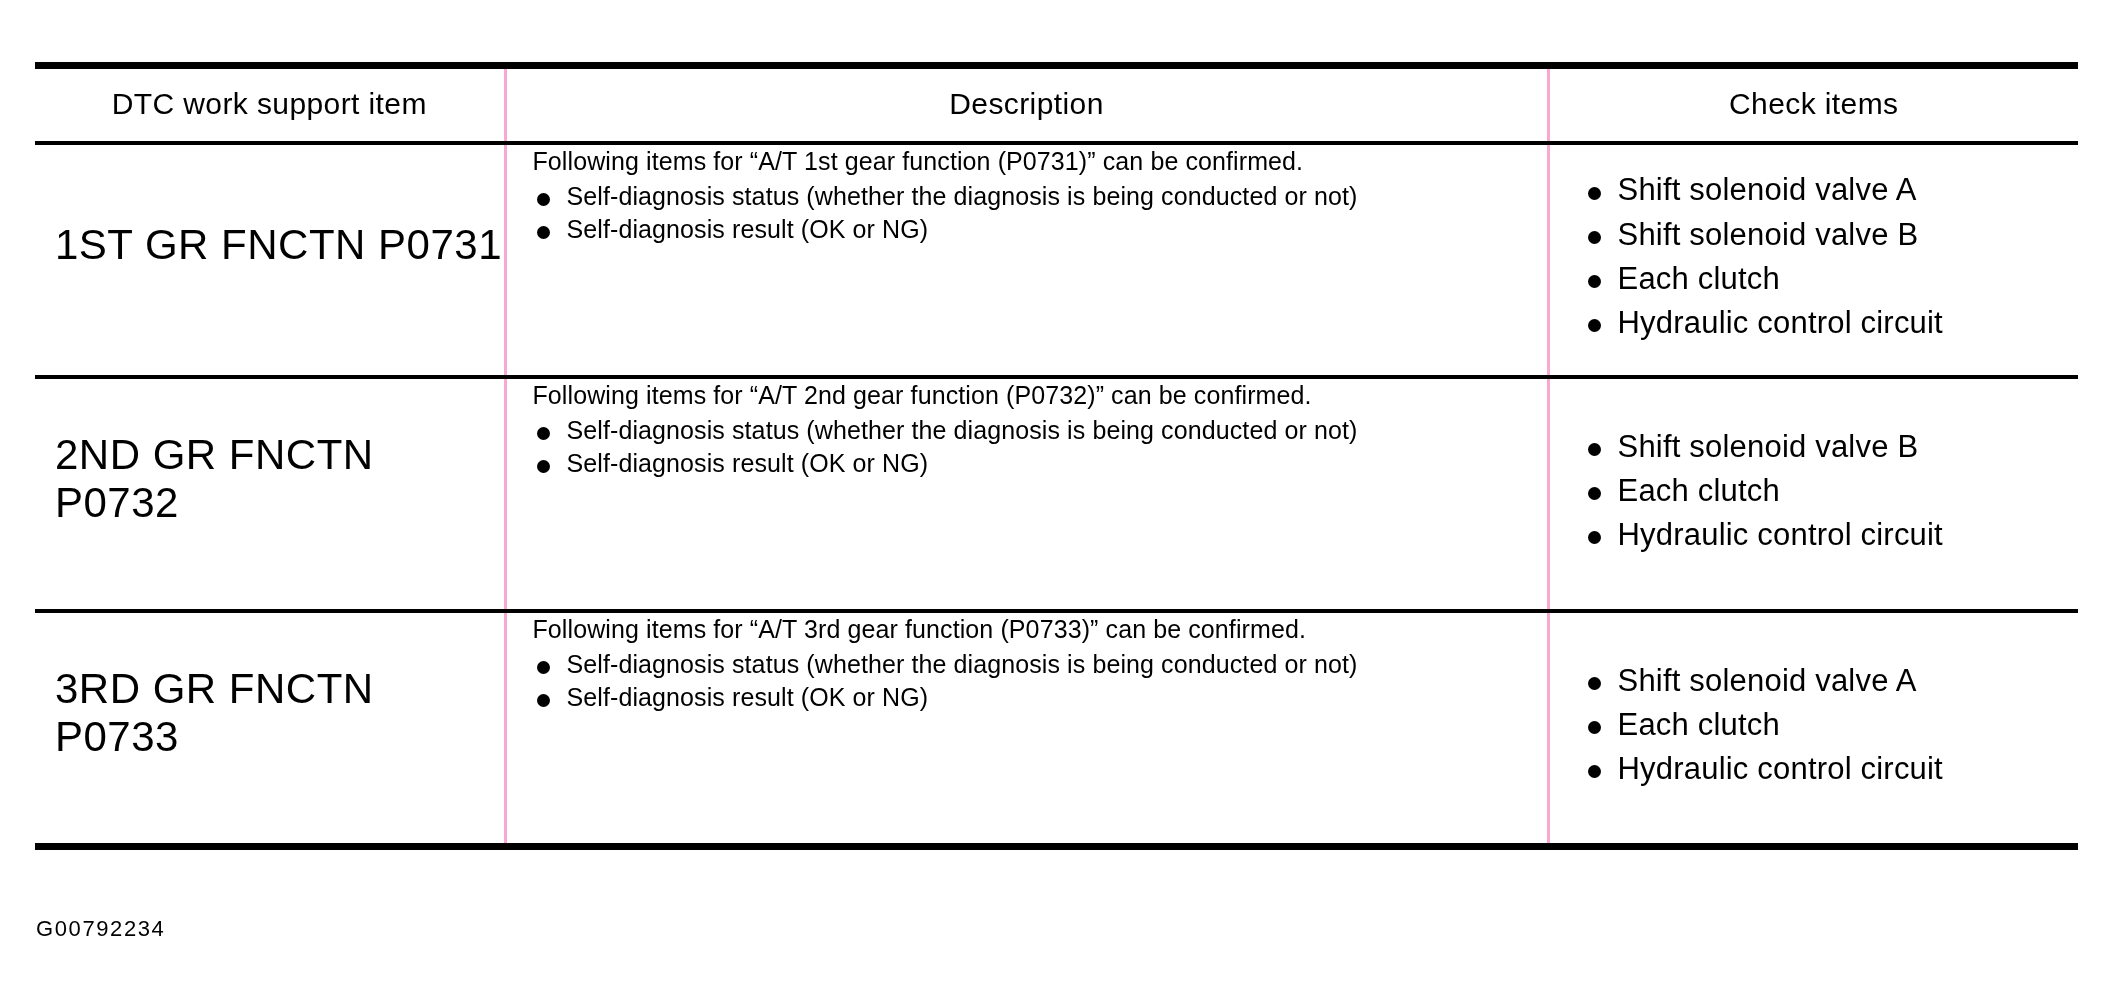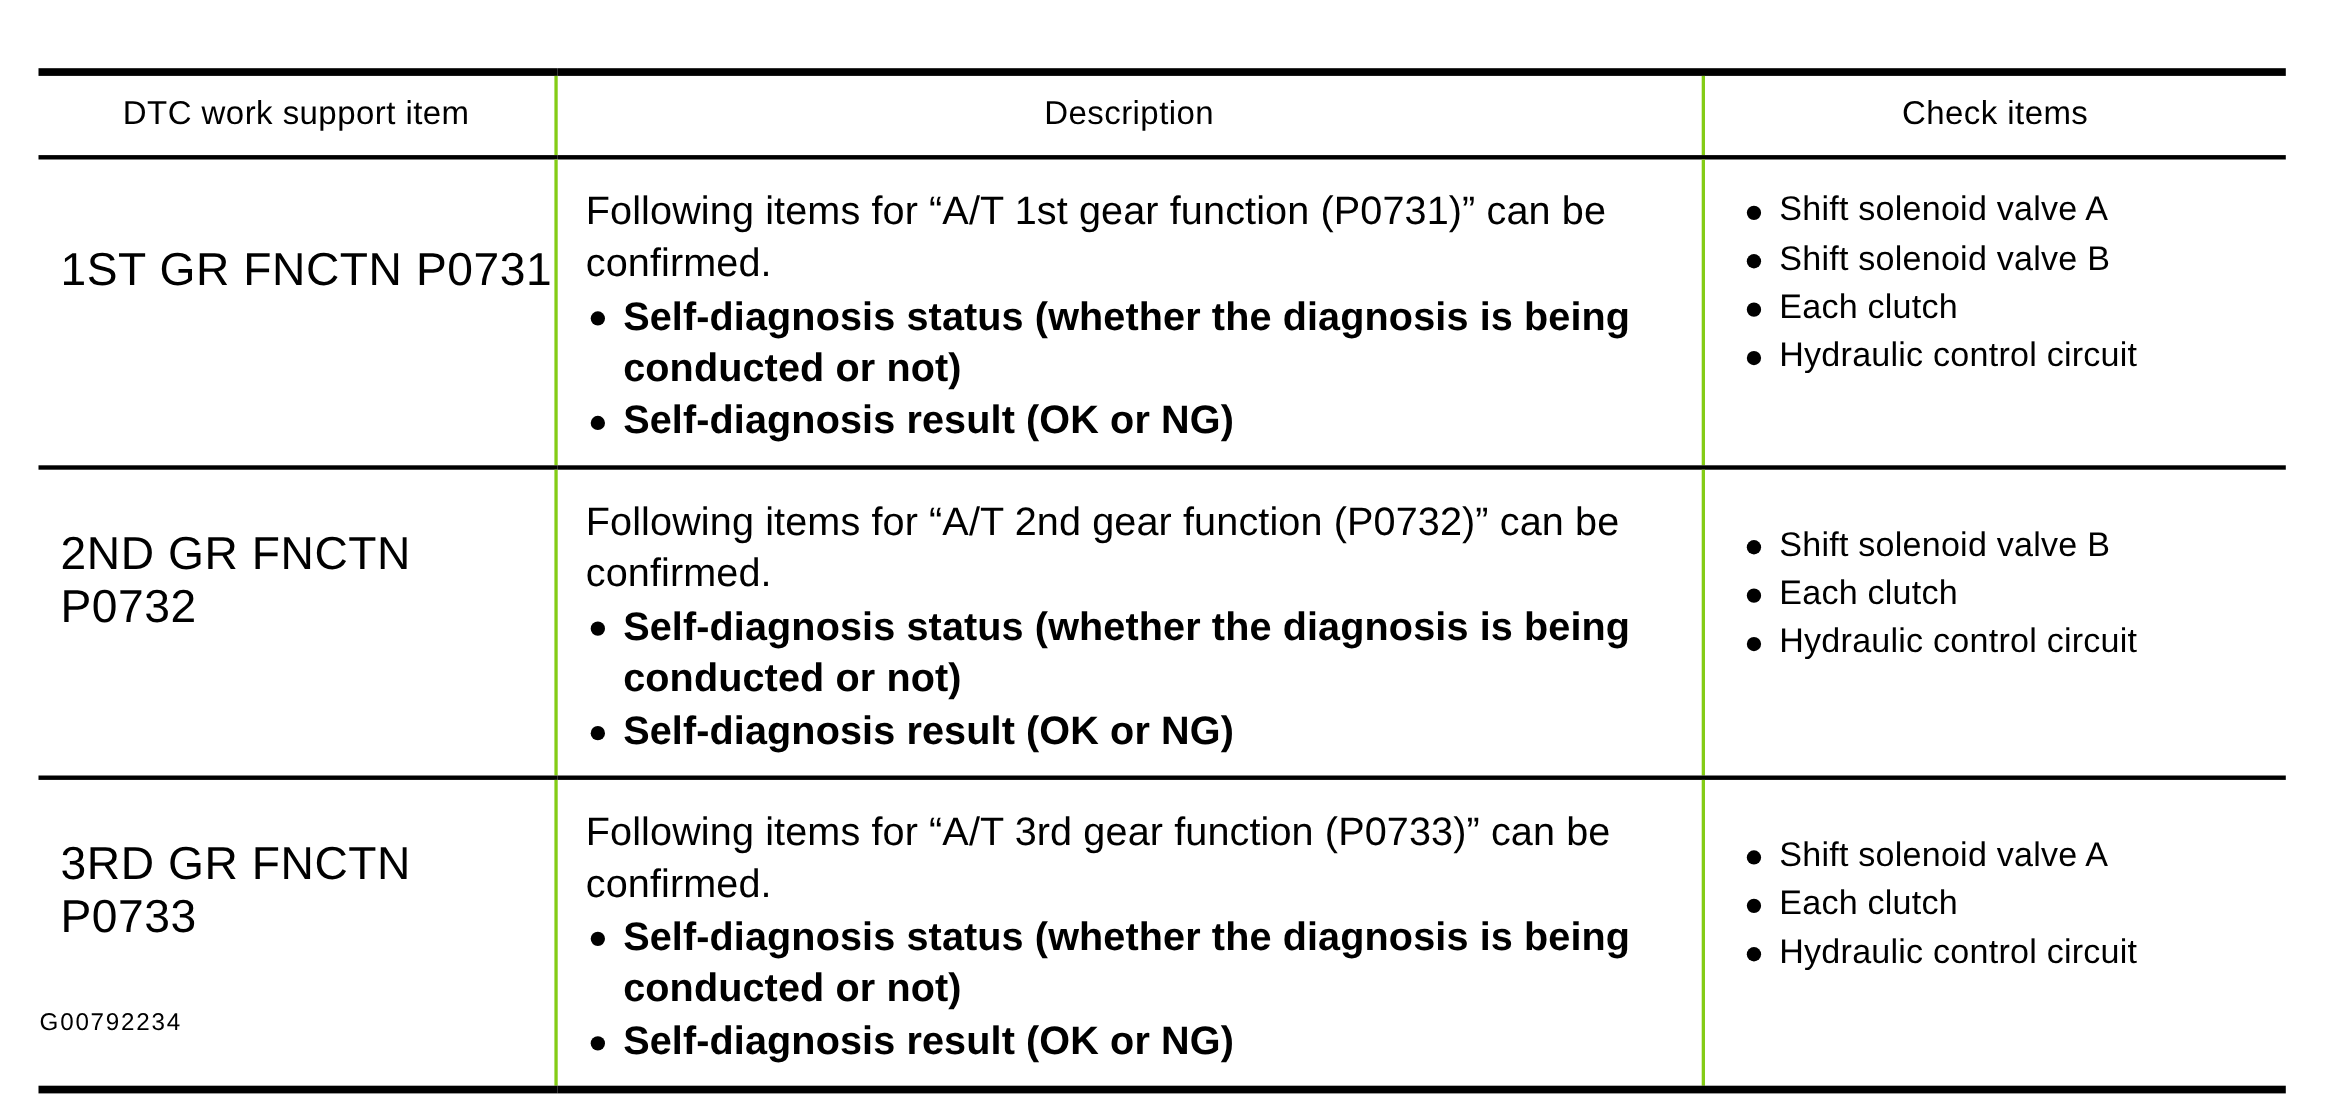--- a/index.html
+++ b/index.html
@@ -53,49 +53,48 @@
   .dtc-table tbody td {
     border-bottom: 4px solid #000;
     padding: 0;
     vertical-align: top;
   }
   .dtc-table tbody tr:last-child td {
     border-bottom: 7px solid #000;
   }
 
   
-  .col-div-l { border-left: 3px solid #84cc16; }
+  .col-div-l { border-left: 3px solid #f9a8d4; }
 
   
   .item-cell {
     font-size: 42px;
     letter-spacing: 0.5px;
     padding: 0 0 0 20px;
     height: 100%;
   }
   .item-cell-inner {
     display: flex;
     align-items: center;
     min-height: 200px;
   }
 
   .desc-cell {
-    padding: 24px 26px 16px 26px;
-    font-size: 36px;
+    padding: 0 26px 16px 26px;
+    font-size: 25px;
     line-height: 1.30;
   }
   .desc-intro {
     margin: 0 0 2px 0;
     letter-spacing: 0.1px;
   }
   .desc-list {
     list-style: none;
     margin: 0;
     padding: 0;
-    font-weight: bold;
   }
   .desc-list li {
     position: relative;
     padding-left: 34px;
     margin: 0 0 1px 0;
     letter-spacing: 0.1px;
   }
   .desc-list li .bullet,
   .check-list li .bullet {
     position: absolute;

